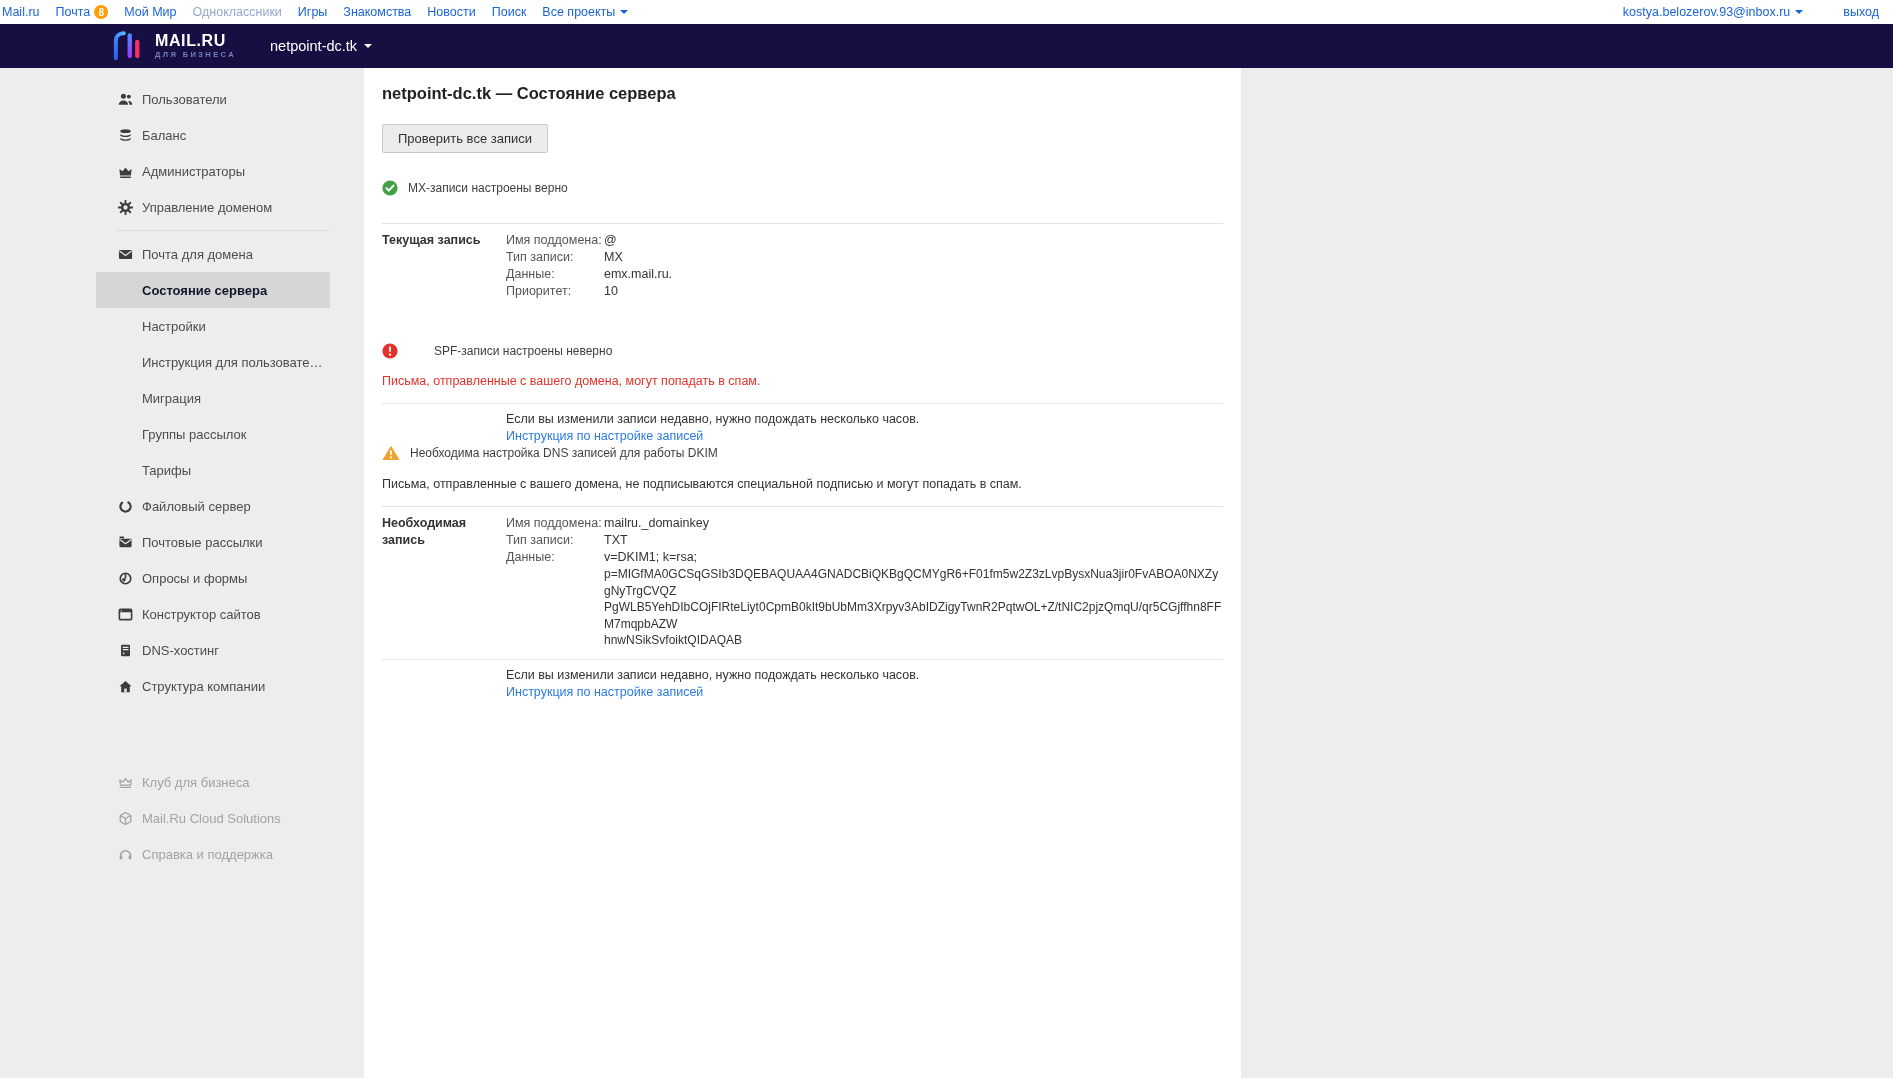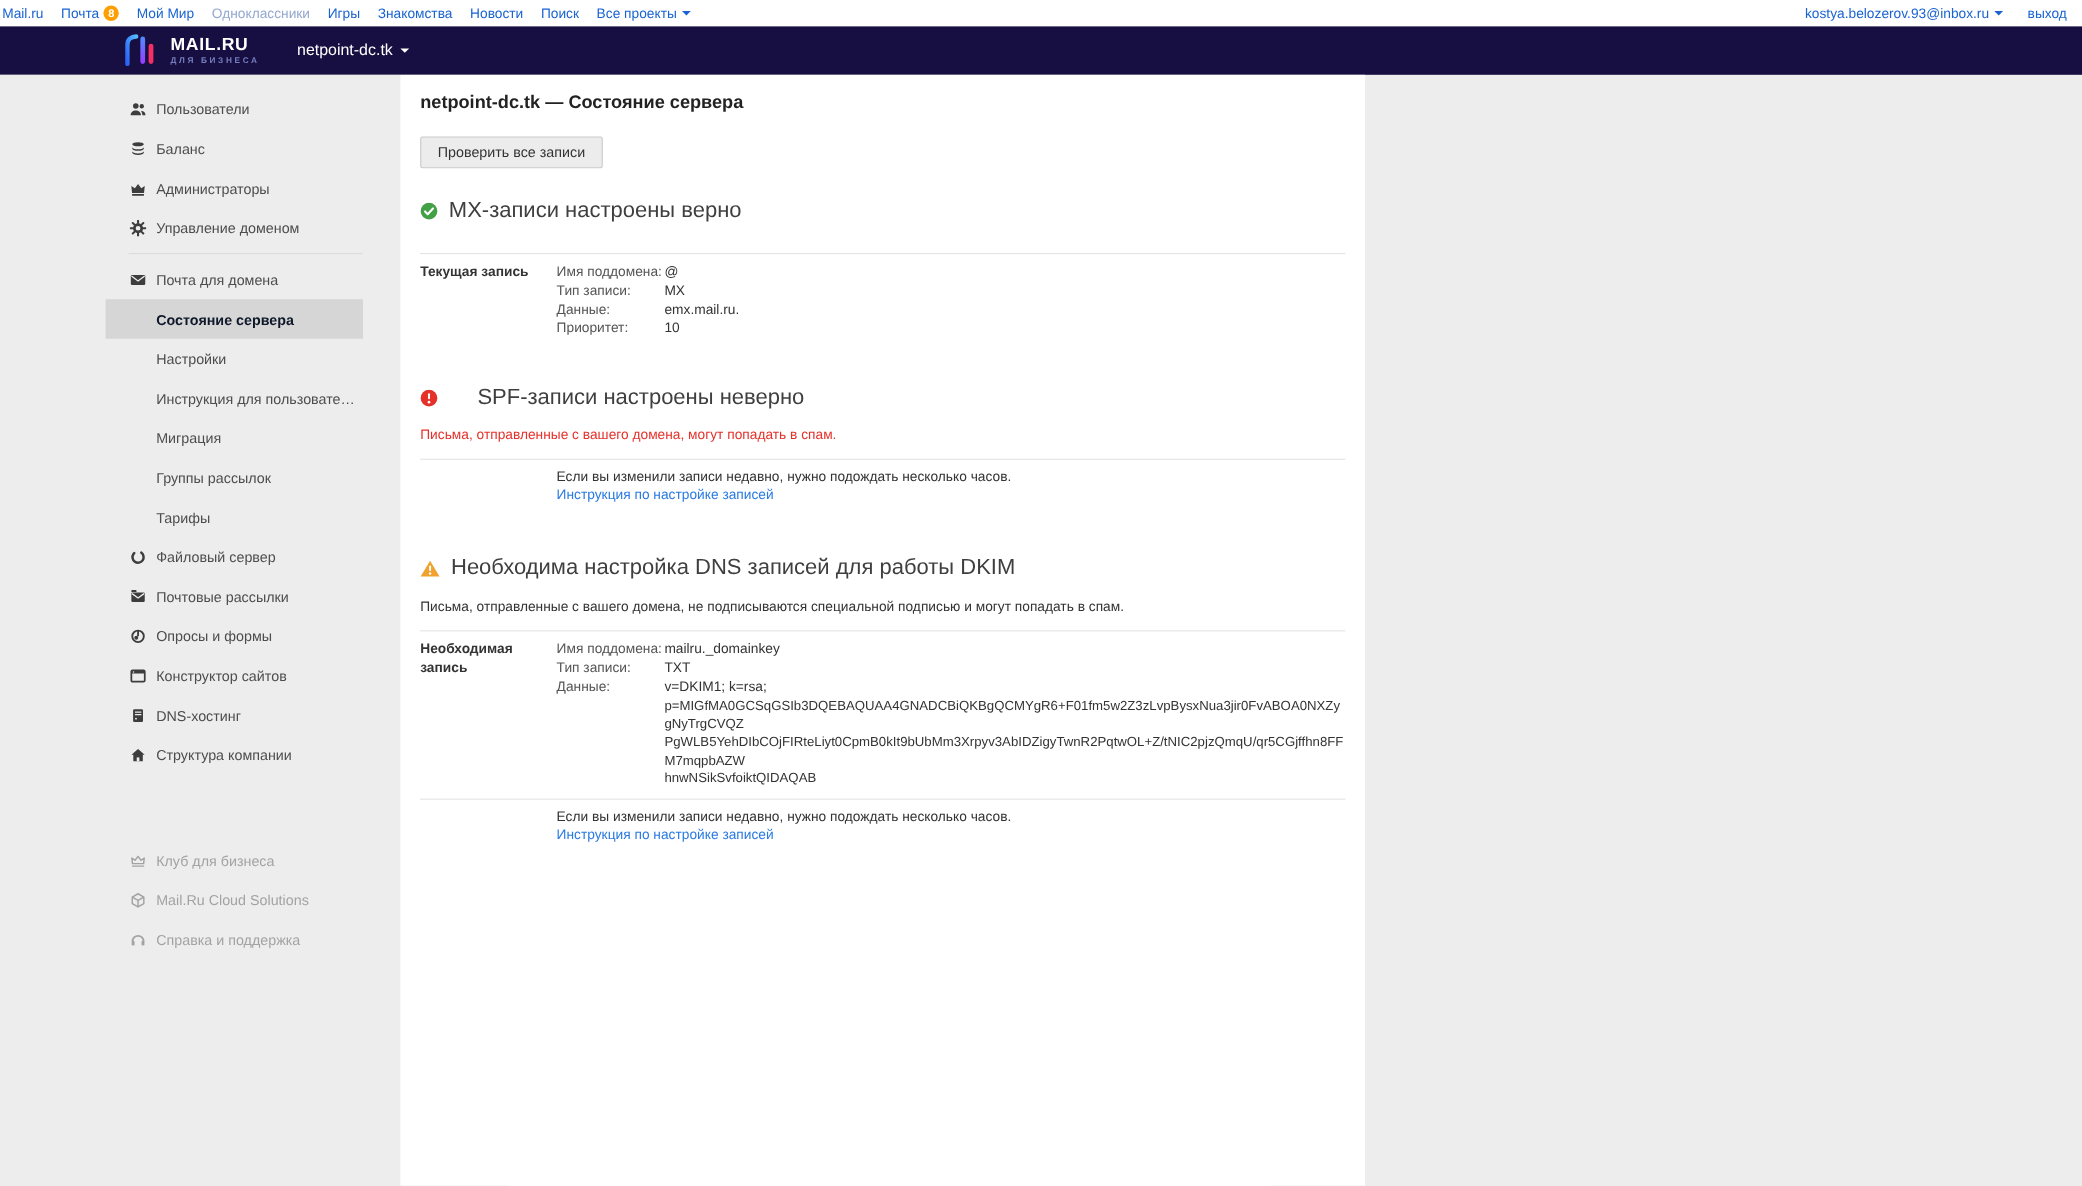--- a/index.html
+++ b/index.html
@@ -11,21 +11,21 @@
     color:#333;
   }
   a { cursor:pointer; }
 
   
   .topbar{
     height:24px; background:#fff; display:flex; align-items:center;
     justify-content:space-between; padding:0 14px 0 2px; font-size:12.5px;
   }
   .topbar-left{ display:flex; align-items:center; gap:16px; }
-  .topbar-right{ display:flex; align-items:flex-start; gap:22px; }
+  .topbar-right{ display:flex; align-items:flex-start; gap:40px; }
   .tlink{ color:#1a64d2; text-decoration:none; display:inline-flex; align-items:center; }
   .tlink.muted{ color:#93a9cf; }
   .badge{
     background:#ff9e00; color:#fff; border-radius:50%; width:14px; height:14px;
     font-size:10px; font-weight:bold; display:inline-flex; align-items:center;
     justify-content:center; margin-left:4px;
   }
   .caret-blue{ width:0;height:0;border:4px solid transparent; border-top-color:#1a64d2;
     display:inline-block; margin-left:5px; transform:translateY(2px); }
 
@@ -60,21 +60,21 @@
   
   .content{
     width:877px; flex-shrink:0; background:#fff; height:100%;
     padding:14px 18px 0 18px; font-size:12.5px; overflow:hidden;
   }
   .page-title{ font-size:16.5px; font-weight:bold; color:#222; margin-top:2px; }
   .check-btn{
     margin-top:21px; background:#ececec; border:1px solid #c9c9c9; border-radius:2px;
     padding:6px 15px; font-size:13px; color:#333; cursor:pointer; font-family:inherit;
   }
-  .section-heading{ display:flex; align-items:center; gap:10px; font-size:20px; color:#3f3f3f; }
+  .section-heading{ display:flex; align-items:center; gap:10px; font-size:12px; color:#3f3f3f; }
   .section-heading svg{ flex-shrink:0; }
   .divider{ height:1px; background:#e3e3e3; }
 
   .record-table{ display:grid; grid-template-columns:124px 1fr; }
   .rt-label{ font-weight:bold; line-height:17px; padding-right:10px; }
   .rt-row{ display:grid; grid-template-columns:98px 1fr; line-height:17px; }
   .rt-key{ color:#555; }
   .rt-val{ color:#333; }
 
   .warn-red{ color:#e4322b; }
@@ -83,21 +83,21 @@
   .key-line{ font-size:12px; line-height:16.5px; word-break:break-all; }
   .dkim-note{ line-height:16.5px; margin-top:1px; }
 
   .mt-mx{ margin-top:27px; }
   .mt-div1{ margin-top:27px; }
   .mt-table{ margin-top:8px; }
   .mt-spf{ margin-top:43px;gap:36px; }
   .mt-red{ margin-top:15px; }
   .mt-div2{ margin-top:15px; }
   .mt-note{ margin-top:7px; }
-  .mt-dkim{ margin-top:46px; }
+  .mt-dkim{ }
   .mt-desc{ margin-top:16px; }
   .mt-div3{ margin-top:15px; }
   .mt-div4{ margin-top:10px; }
 </style>
 </head>
 <body>
 
 <div class="topbar">
   <div class="topbar-left">
     <a class="tlink">Mail.ru</a>

